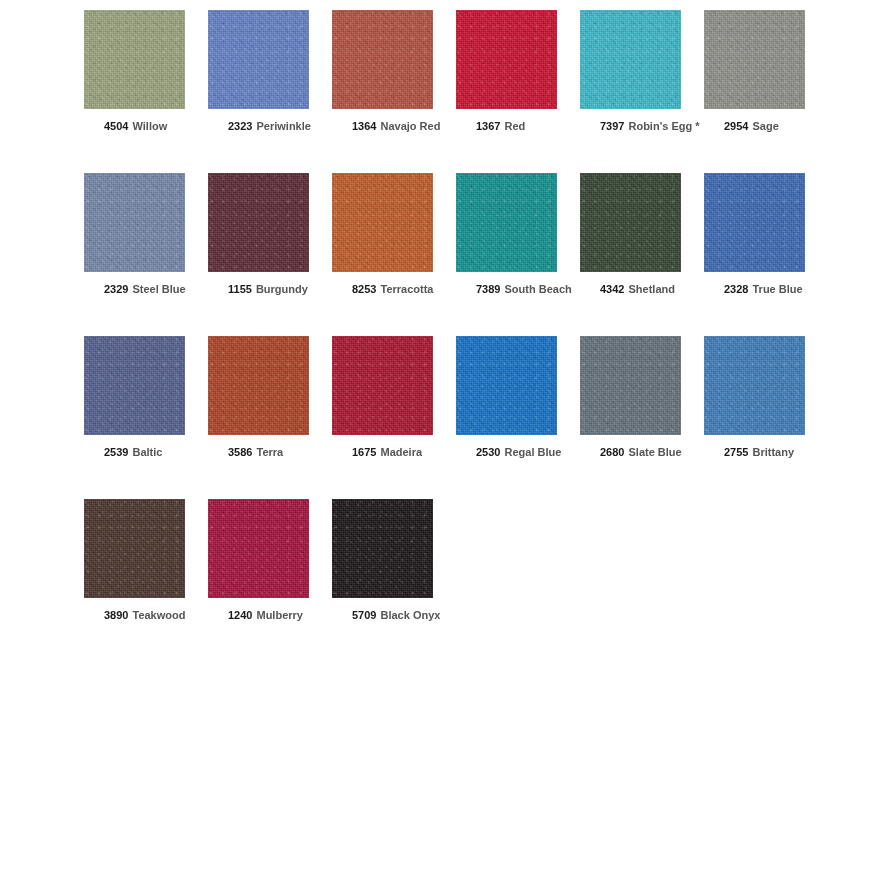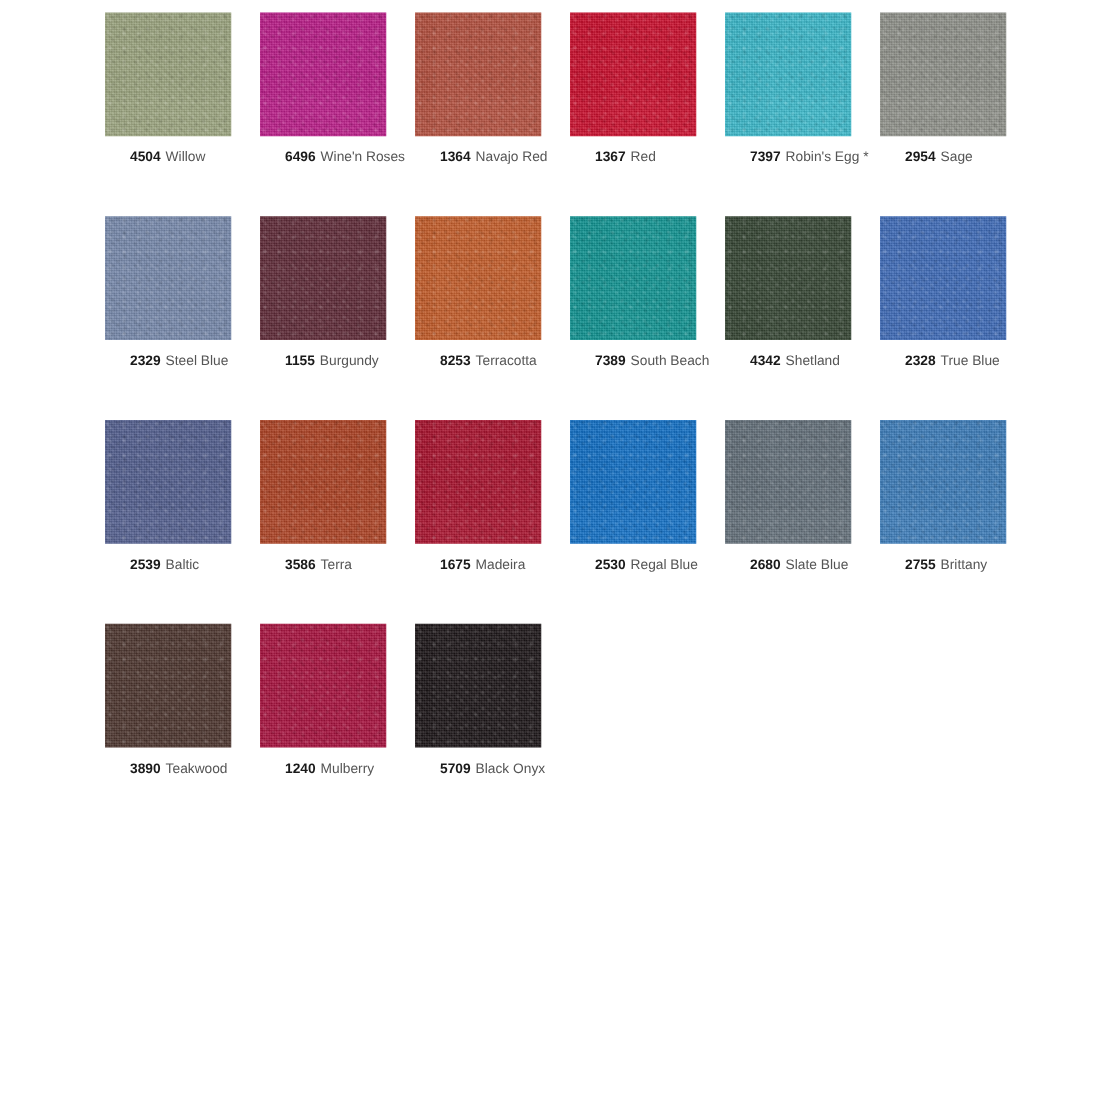--- a/index.html
+++ b/index.html
@@ -64,36 +64,36 @@
     white-space: nowrap;
     color: #555555;
   }
   .swatch-code {
     font-weight: bold;
     color: #1a1a1a;
     margin-right: 4px;
     margin-left: 20px;
   }
   .swatch-name {
-    font-weight: normal;
+    font-weight: bold;
     color: #555555;
     text-align: right;
   }
 </style>
 </head>
 <body>
 
 <div id="swatch-grid">
     <div class="swatch-cell">
       <div class="swatch-chip" style="background-color: rgb(154, 163, 126);"></div>
       <div class="swatch-label"><span class="swatch-code">4504</span><span class="swatch-name">Willow</span></div>
     </div>
     <div class="swatch-cell">
-      <div class="swatch-chip" style="background-color: rgb(184, 29, 135);"></div>
-      <div class="swatch-label"><span class="swatch-code">6496</span><span class="swatch-name">Wine'n Roses</span></div>
+      <div class="swatch-chip" style="background-color: rgb(100, 128, 196);"></div>
+      <div class="swatch-label"><span class="swatch-code">2323</span><span class="swatch-name">Periwinkle</span></div>
     </div>
     <div class="swatch-cell">
       <div class="swatch-chip" style="background-color: rgb(178, 80, 63);"></div>
       <div class="swatch-label"><span class="swatch-code">1364</span><span class="swatch-name">Navajo Red</span></div>
     </div>
     <div class="swatch-cell">
       <div class="swatch-chip" style="background-color: rgb(200, 16, 46);"></div>
       <div class="swatch-label"><span class="swatch-code">1367</span><span class="swatch-name">Red</span></div>
     </div>
     <div class="swatch-cell">

